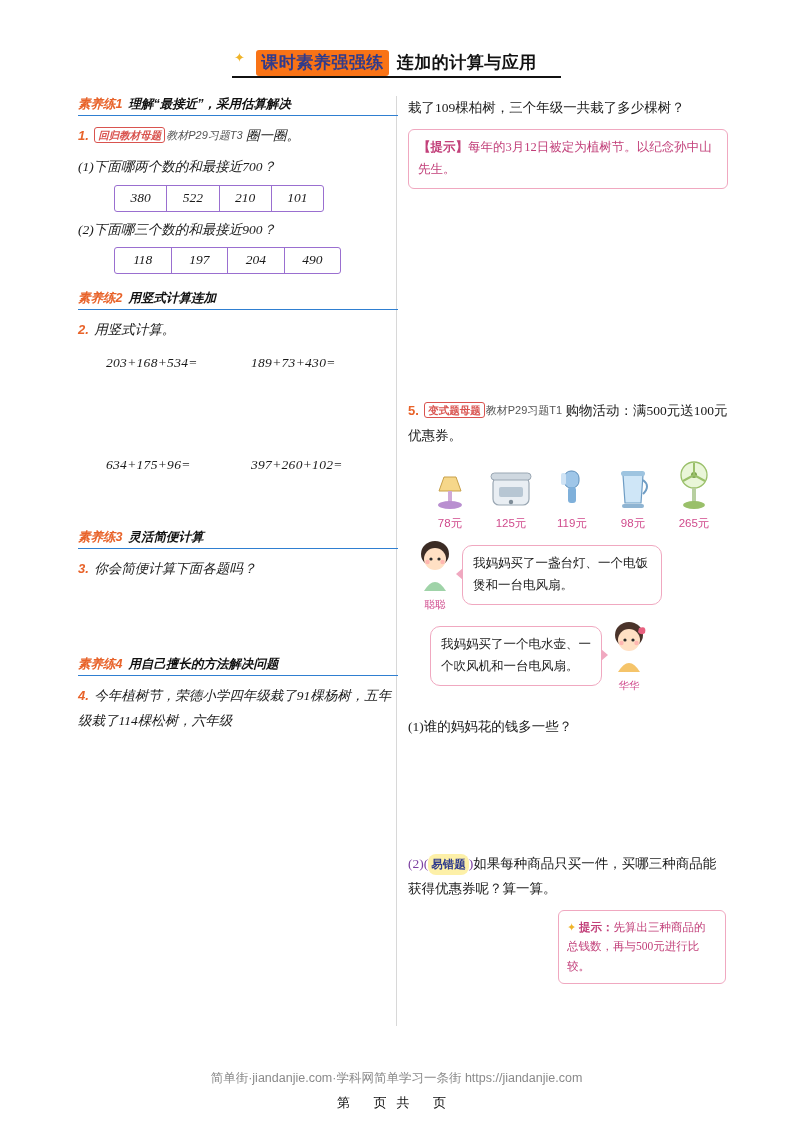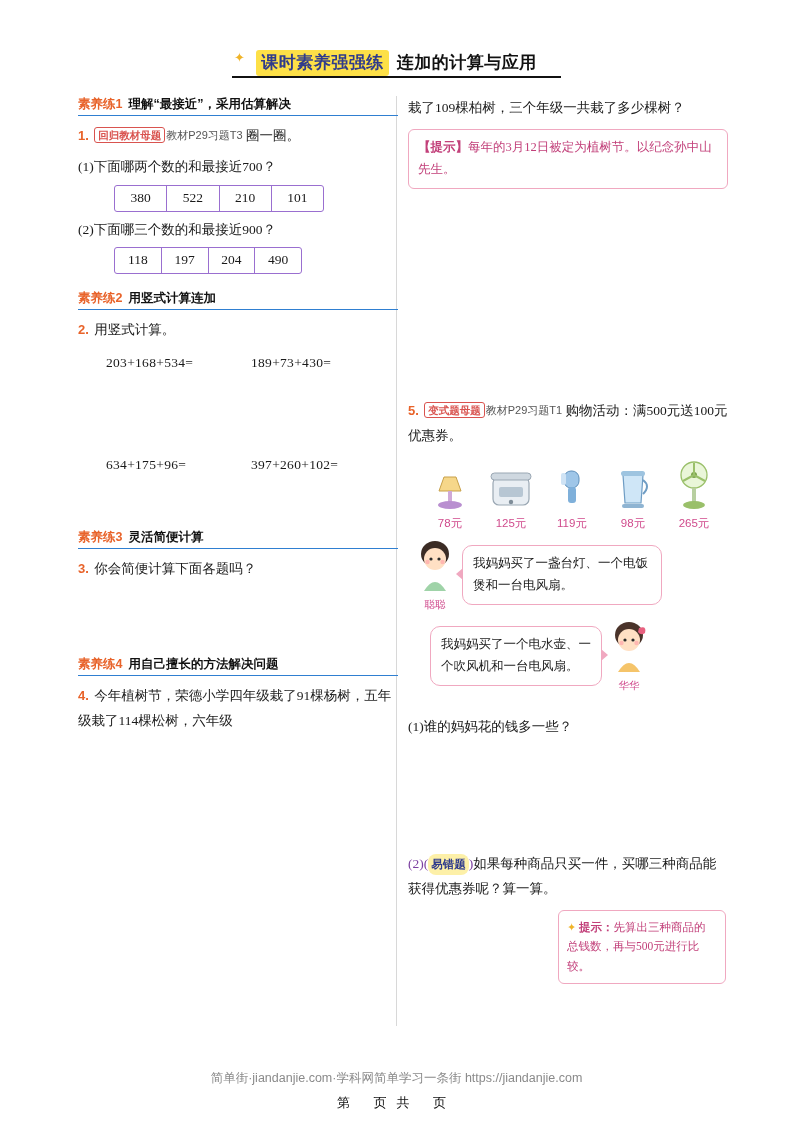--- a/index.html
+++ b/index.html
@@ -29,21 +29,21 @@
   .title-inner {
     display: inline-flex;
     align-items: baseline;
     gap: 8px;
   }
   .title-badge {
     font-family: "Liberation Sans", sans-serif;
     font-weight: bold;
     font-size: 17px;
     color: #2f3b8c;
-    background: #fde047;
+    background: #f97316;
     padding: 1px 5px 2px 5px;
     border-radius: 3px;
     letter-spacing: 0.5px;
   }
   .title-text {
     font-family: "Liberation Sans", sans-serif;
     font-weight: bold;
     font-size: 17px;
     color: #111;
     letter-spacing: 0.5px;
@@ -61,21 +61,21 @@
     height: 2px;
     background: #111;
   }
 
   
   .col {
     position: absolute;
     top: 96px;
     width: 320px;
   }
-  .col-left { left: 78px; }
+  .col-left { left: 78px; font-style: italic; }
   .col-right { left: 408px; }
 
   .vrule {
     position: absolute;
     left: 396px;
     top: 96px;
     width: 1px;
     height: 930px;
     background: #d8d8d8;
   }
@@ -151,21 +151,21 @@
 
   
   .numbox {
     display: flex;
     border: 1px solid #9a6fd0;
     border-radius: 3px;
     width: 210px;
     margin: 5px 0 4px 36px;
     overflow: hidden;
   }
-  .numbox.wide { width: 188px; align-items: center; }
+  .numbox.wide { width: 227px; align-items: center; }
   .numbox div {
     flex: 1;
     text-align: center;
     font-size: 13.5px;
     padding: 4px 0 5px 0;
     border-right: 1px solid #9a6fd0;
     color: #1a1a1a;
   }
   .numbox div:last-child { border-right: none; }
 

